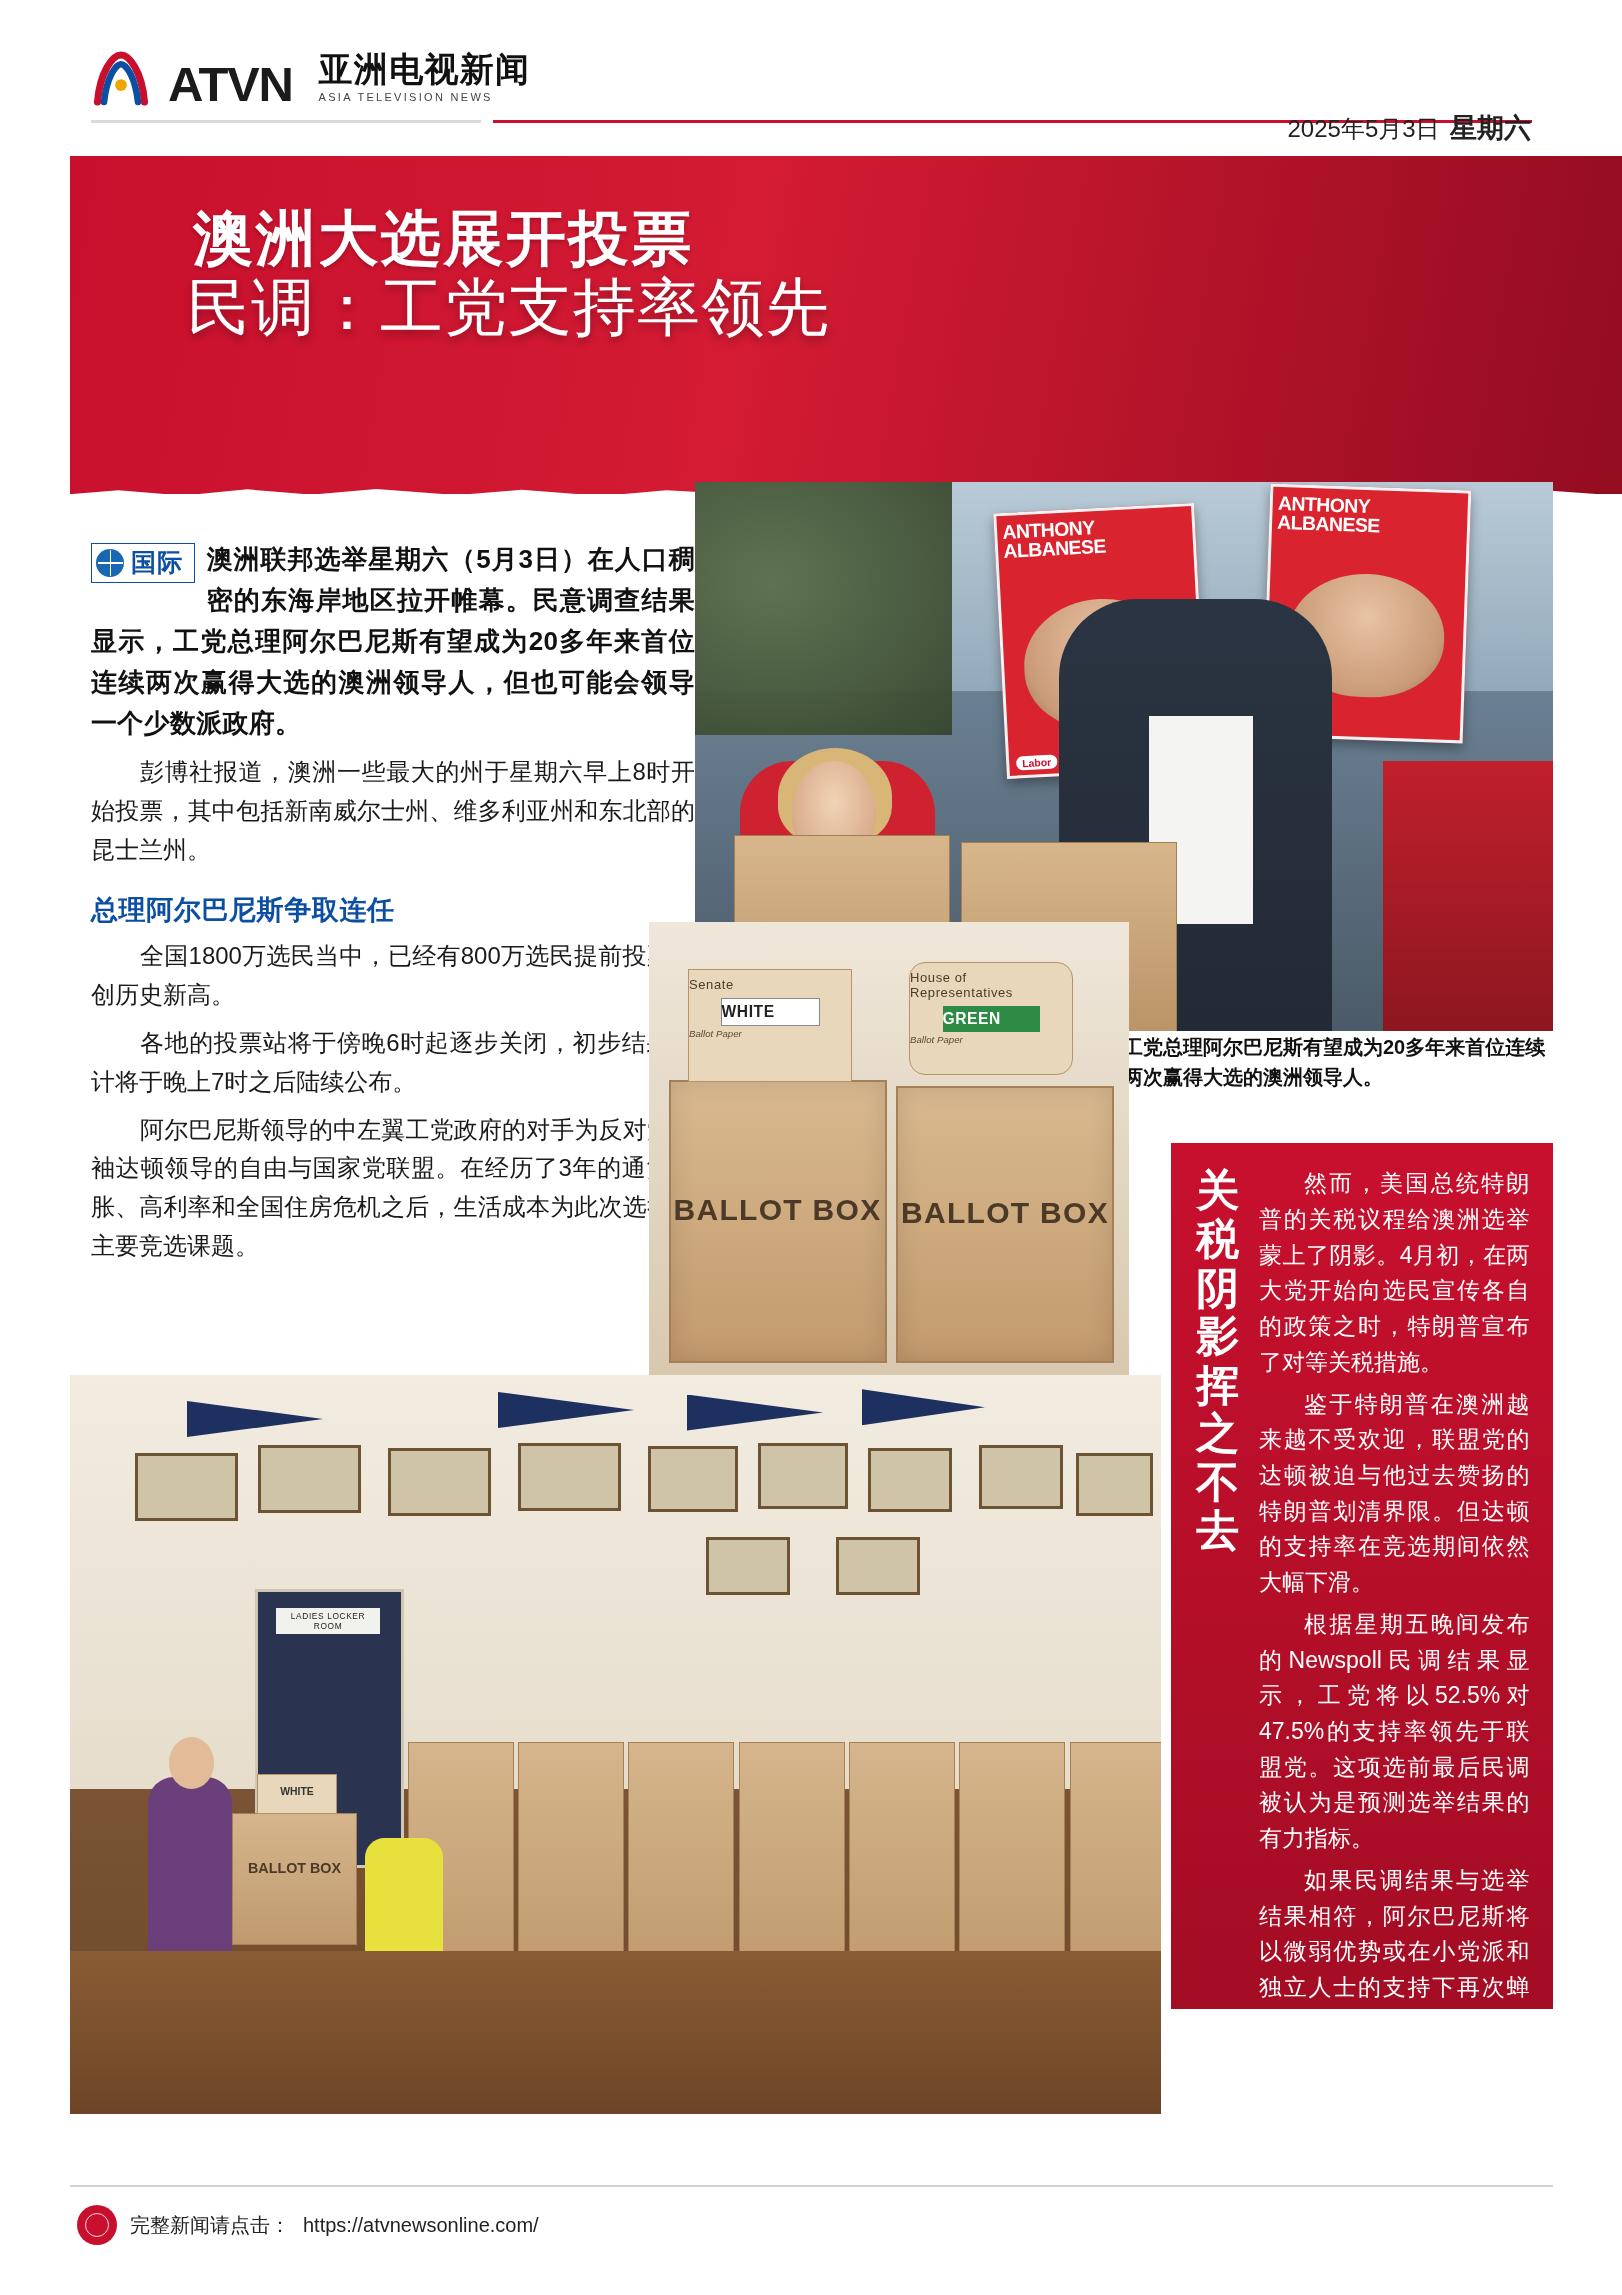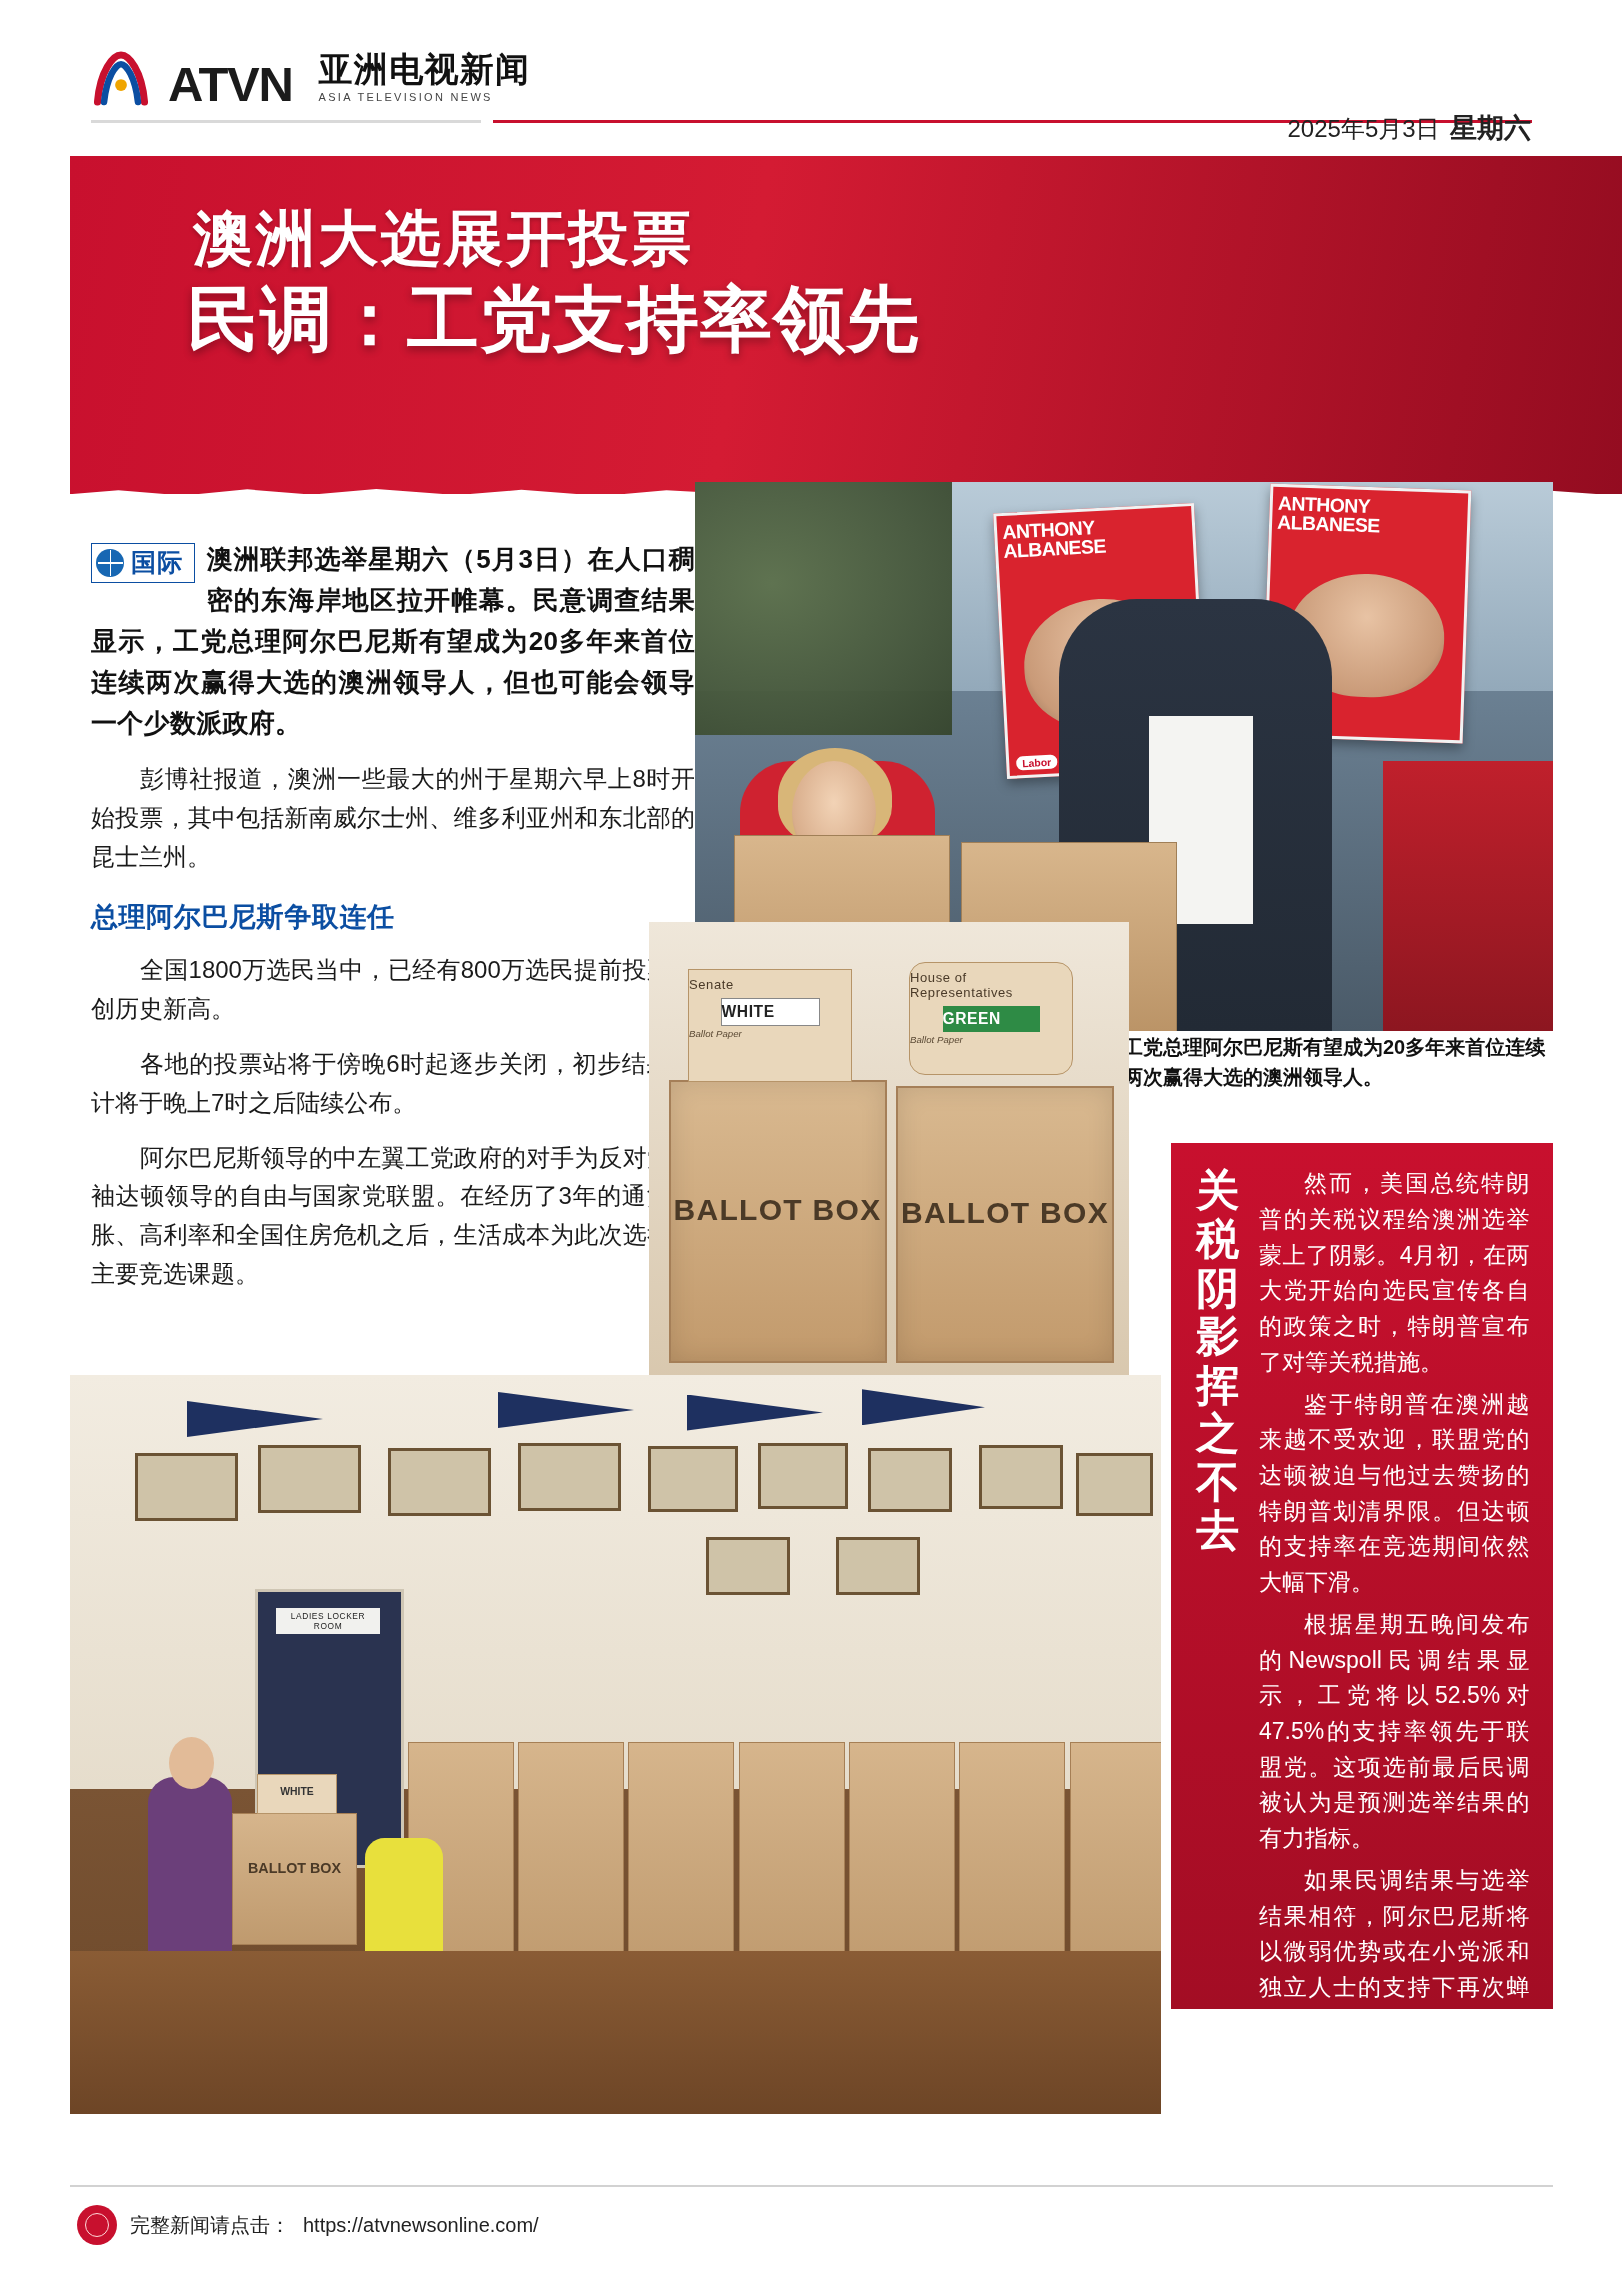--- a/index.html
+++ b/index.html
@@ -121,23 +121,23 @@
     top: 43px;
     font-size: 60px;
     font-weight: 700;
     color: #ffffff;
     letter-spacing: 2.6px;
     text-shadow: 0 1.9px 4.5px rgba(0,0,0,0.25);
   }
   .hero-line2 {
     position: absolute;
     left: 117px;
-    top: 127px;
-    font-size: 72px;
-    font-weight: 700;
+    top: 120px;
+    font-size: 63px;
+    font-weight: 400;
     color: #ffffff;
     letter-spacing: 1.3px;
     line-height: 1;
     text-shadow: 0 3.9px 9px rgba(0,0,0,0.33);
   }
 
   
   .col-left {
     position: absolute;
     left: 91px;
@@ -186,21 +186,21 @@
     font-weight: 700;
     line-height: 1.58;
     letter-spacing: 0.3px;
     text-align: justify;
     color: #111;
   }
   .body-p {
     font-size: 24px;
     line-height: 1.62;
     text-align: justify;
-    margin-top: 16px;
+    margin-top: 9px;
     text-indent: 49px;
     color: #1a1a1a;
   }
   .subhead {
     font-size: 27px;
     font-weight: 700;
     color: #0b4ea2;
     margin: 22px 0 6.5px 0;
     letter-spacing: 0.6px;
   }

